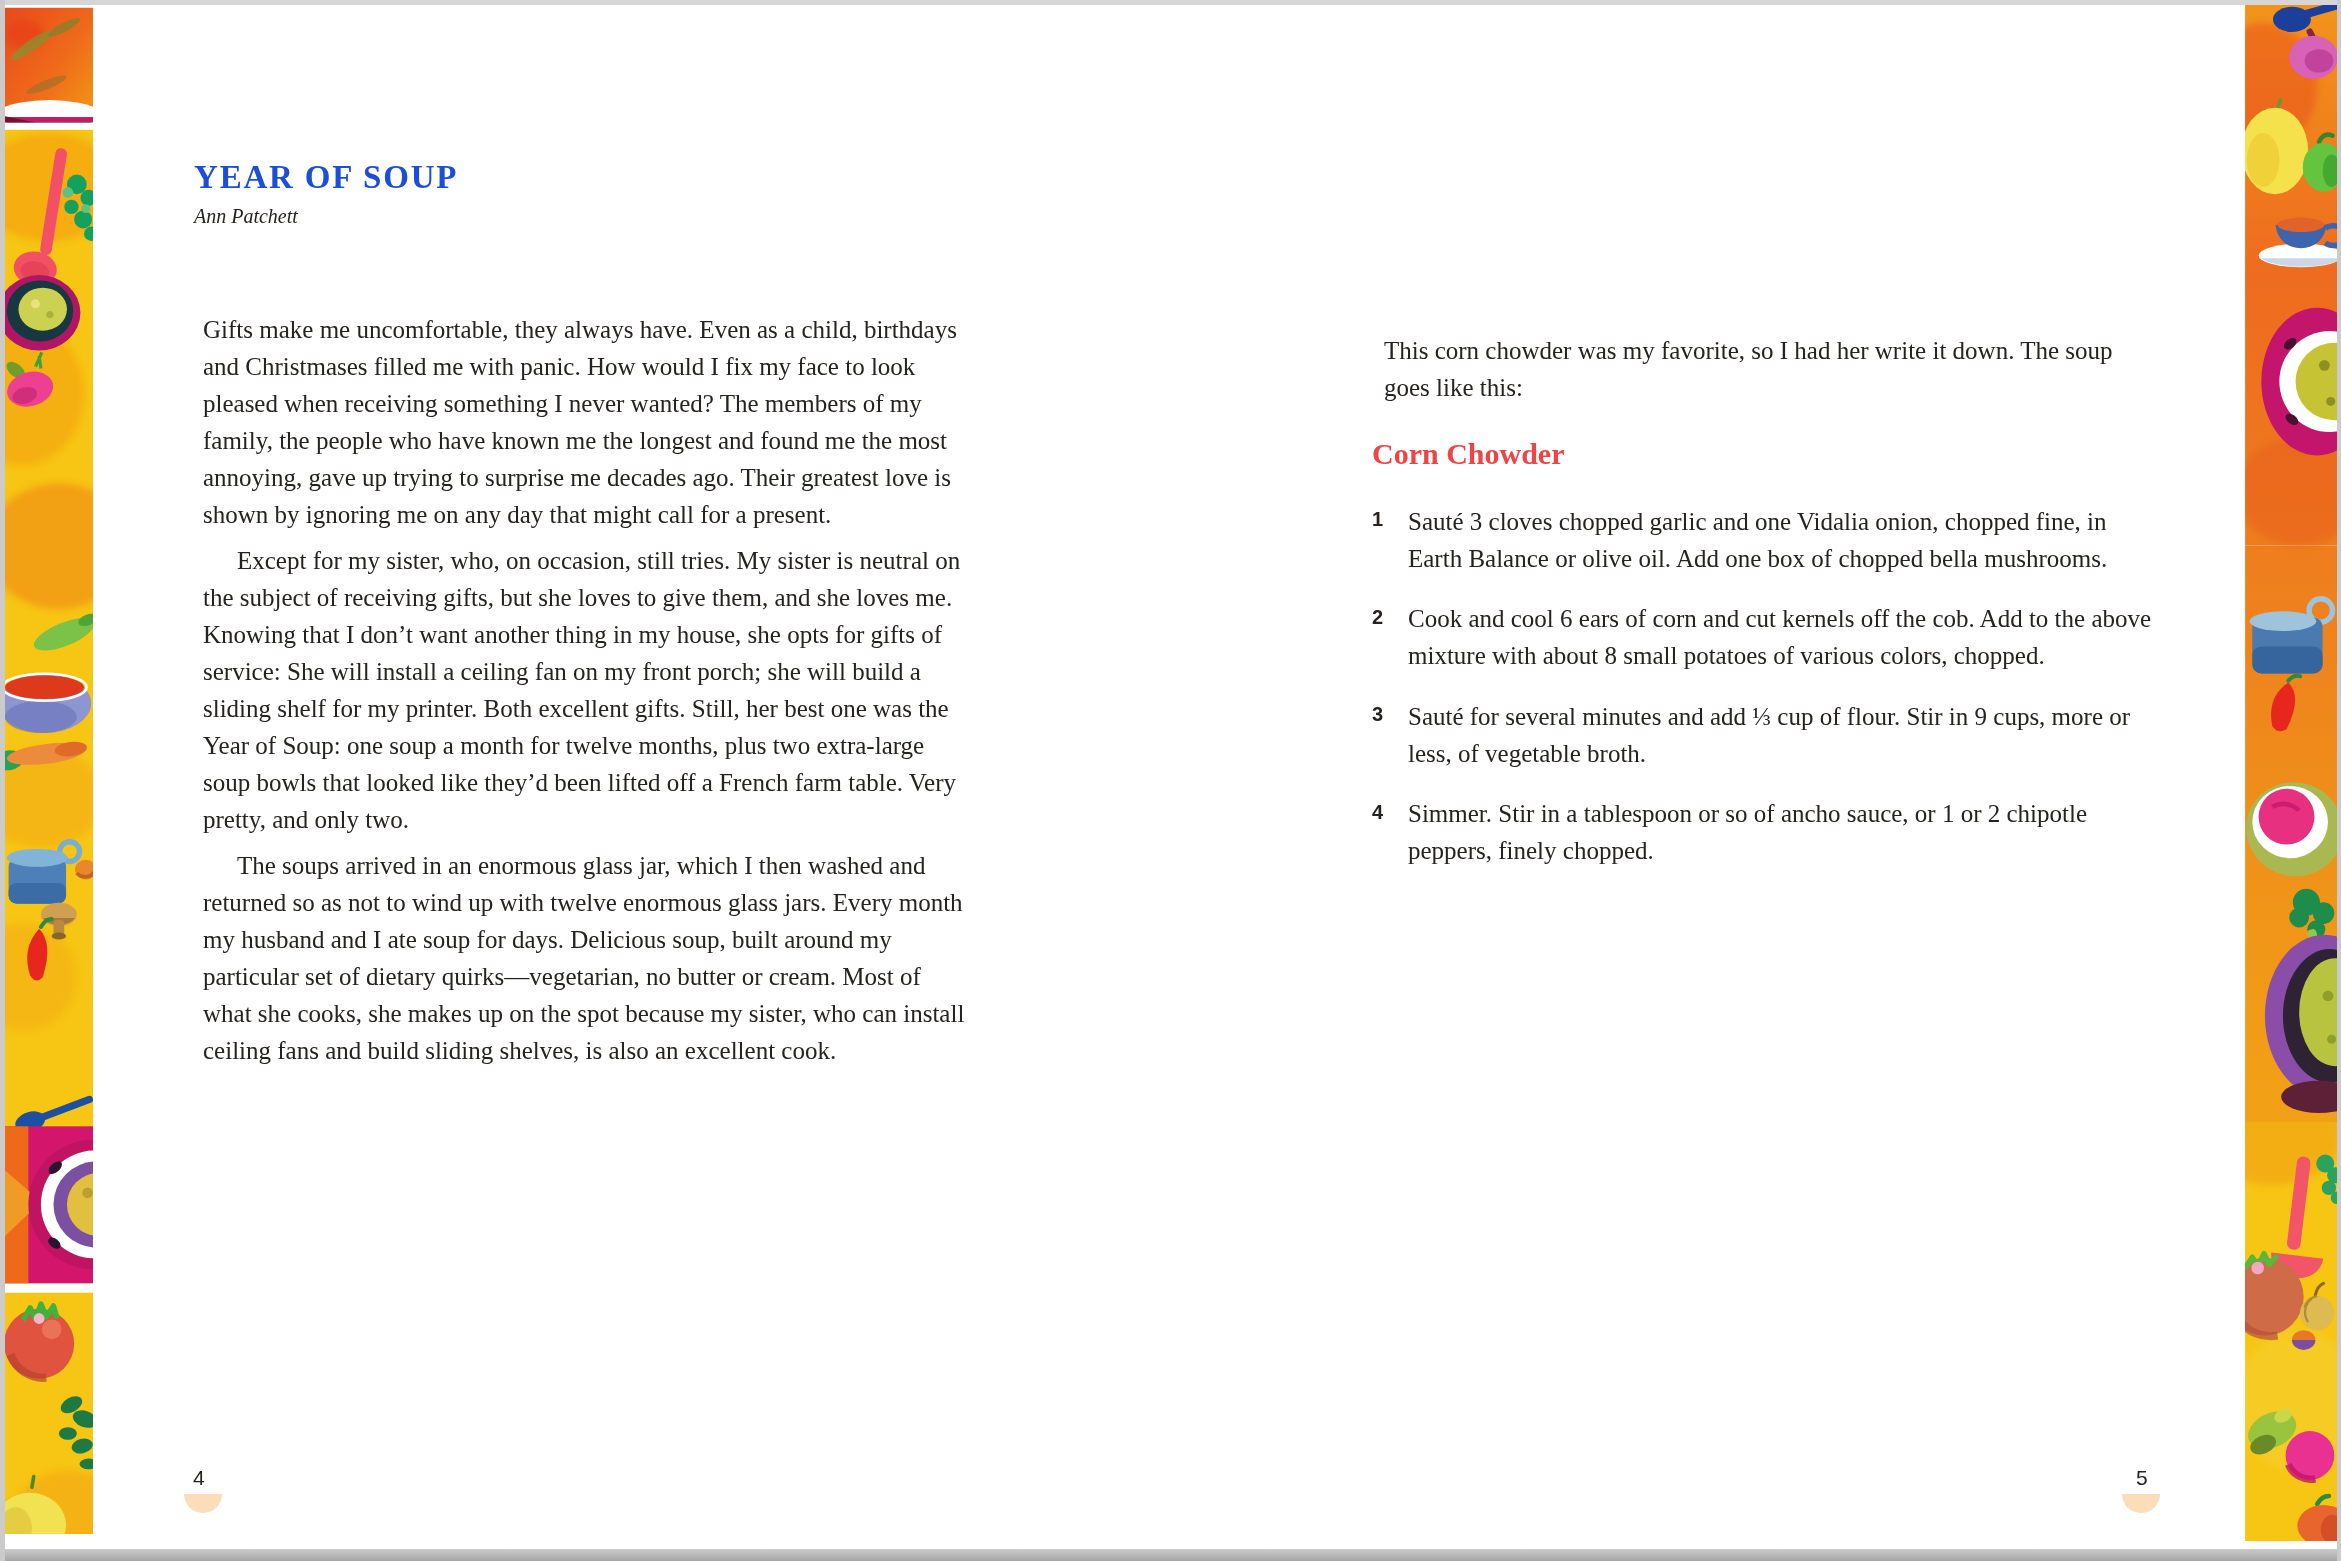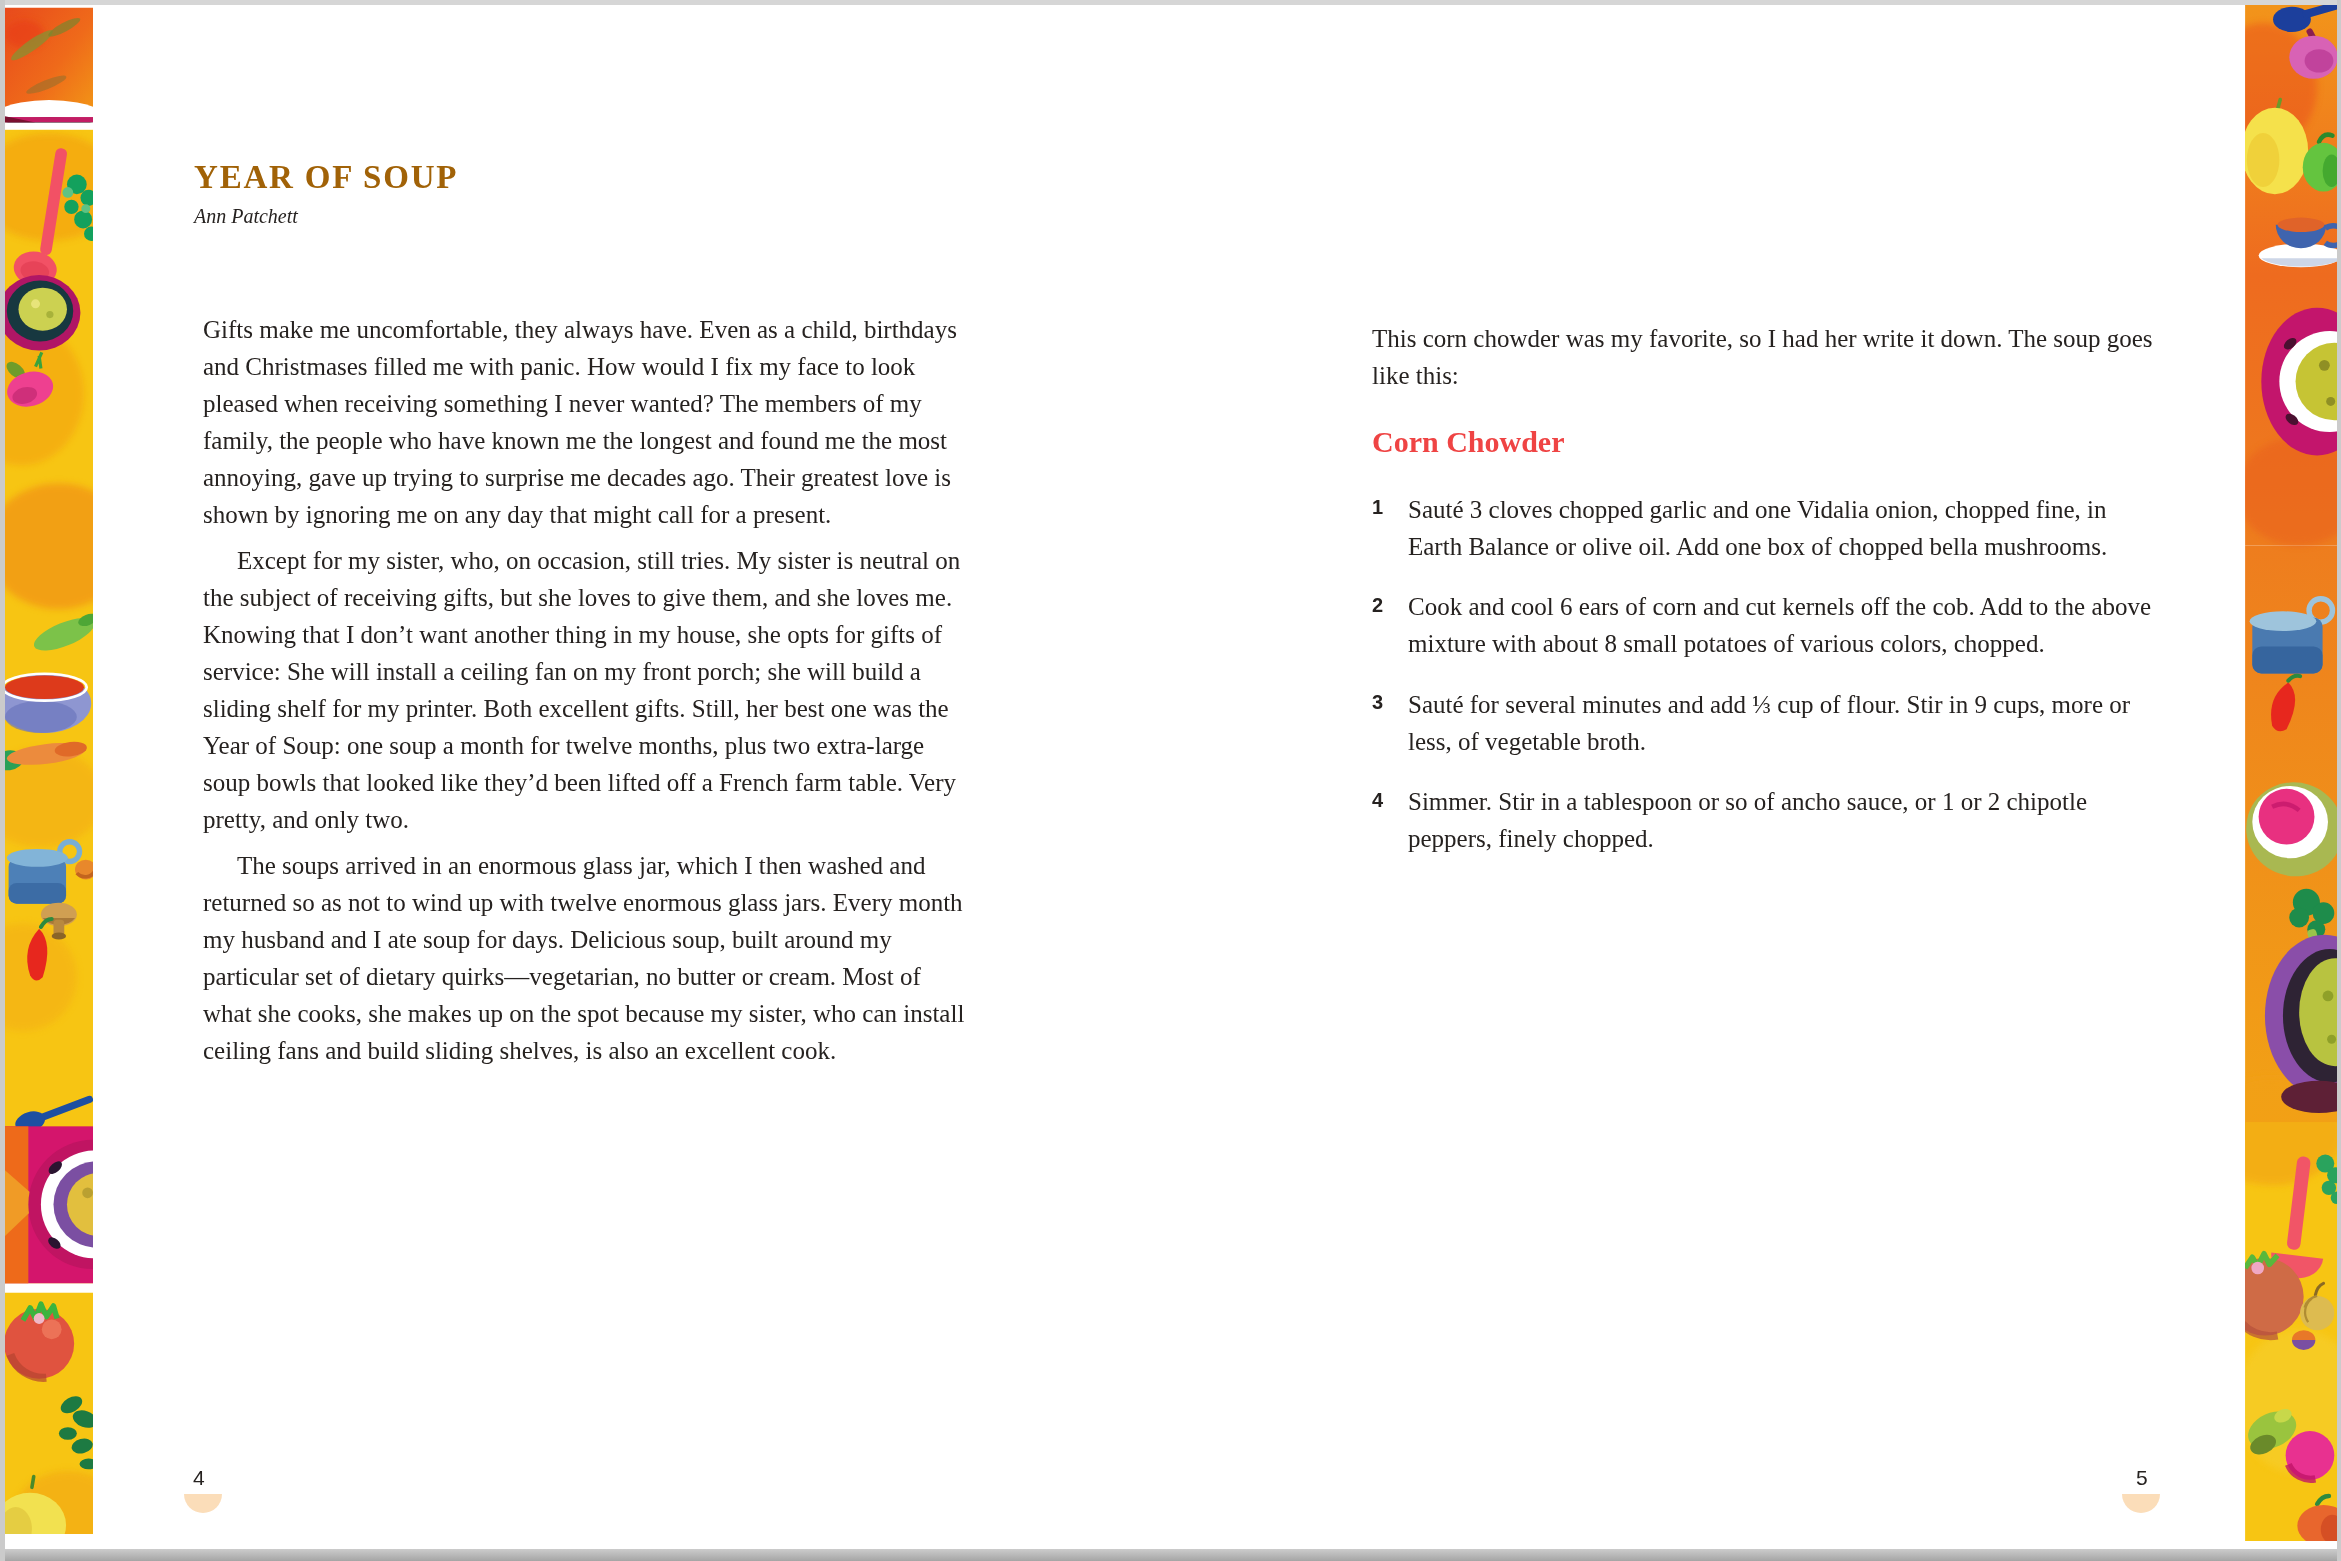--- a/index.html
+++ b/index.html
@@ -14,21 +14,21 @@
   .edge-left   { position:absolute; left:0; top:0; width:5.4px; height:1561px; background:#cbcbcb; }
   .edge-right  { position:absolute; left:2337px; top:0; width:4.5px; height:1561px; background:#cbcbcb; }
 
   .strip { position:absolute; top:4.5px; height:1536px; }
   .strip svg { display:block; }
   .strip-left  { left:5.4px;    width:88px; }
   .strip-right { left:2245px; width:93px; }
 
   
   .page-left-content { position:absolute; left:194px; top:159px; width:782px; }
-  .essay-title { margin:0; font-size:33px; font-weight:bold; letter-spacing:1.8px; color:#a16207; }
+  .essay-title { margin:0; font-size:33px; font-weight:bold; letter-spacing:1.8px; color:#1d4ed8; }
   .essay-author { margin:9px 0 0 0; font-style:italic; font-size:20px; }
   .essay-body { margin-top:83px; font-size:25px; line-height:37px; }
   .essay-body p { margin:9px; }
   .essay-body p + p { text-indent:34px; }
 
   
   .page-right-content { position:absolute; left:1372px; top:320px; width:793px; }
   .recipe-intro { font-size:25px; line-height:37px; }
   .recipe-title { margin:31px 0 0 0; font-size:30px; font-weight:bold; color:#ef4444; }
   .recipe-byline { margin:7.2px 0 0 0; font-size:23.4px; font-weight:bold; font-style:italic; }
@@ -316,21 +316,21 @@
     <h1 class="essay-title">YEAR OF SOUP</h1>
     <p class="essay-author">Ann Patchett</p>
     <div class="essay-body">
       <p>Gifts make me uncomfortable, they always have. Even as a child, birthdays and Christmases filled me with panic. How would I fix my face to look pleased when receiving something I never wanted? The members of my family, the people who have known me the longest and found me the most annoying, gave up trying to surprise me decades ago. Their greatest love is shown by ignoring me on any day that might call for a present.</p>
       <p>Except for my sister, who, on occasion, still tries. My sister is neutral on the subject of receiving gifts, but she loves to give them, and she loves me. Knowing that I don’t want another thing in my house, she opts for gifts of service: She will install a ceiling fan on my front porch; she will build a sliding shelf for my printer. Both excellent gifts. Still, her best one was the Year of Soup: one soup a month for twelve months, plus two extra-large soup bowls that looked like they’d been lifted off a French farm table. Very pretty, and only two.</p>
       <p>The soups arrived in an enormous glass jar, which I then washed and returned so as not to wind up with twelve enormous glass jars. Every month my husband and I ate soup for days. Delicious soup, built around my particular set of dietary quirks—vegetarian, no butter or cream. Most of what she cooks, she makes up on the spot because my sister, who can install ceiling fans and build sliding shelves, is also an excellent cook.</p>
     </div>
   </div>
 
   <div class="page-right-content">
-    <p class="recipe-intro" style="margin:0;">This corn chowder was my favorite, so I had her write it down. The soup goes like this:</p>
+    <p class="recipe-intro" style="margin:12px;">This corn chowder was my favorite, so I had her write it down. The soup goes like this:</p>
     <h2 class="recipe-title">Corn Chowder</h2>
     <div class="steps">
       <div class="step">
         <div class="step-number">1</div>
         <div class="step-text">Sauté 3 cloves chopped garlic and one Vidalia onion, chopped fine, in Earth Balance or olive oil. Add one box of chopped bella mushrooms.</div>
       </div>
       <div class="step">
         <div class="step-number">2</div>
         <div class="step-text">Cook and cool 6 ears of corn and cut kernels off the cob. Add to the above mixture with about 8 small potatoes of various colors, chopped.</div>
       </div>

